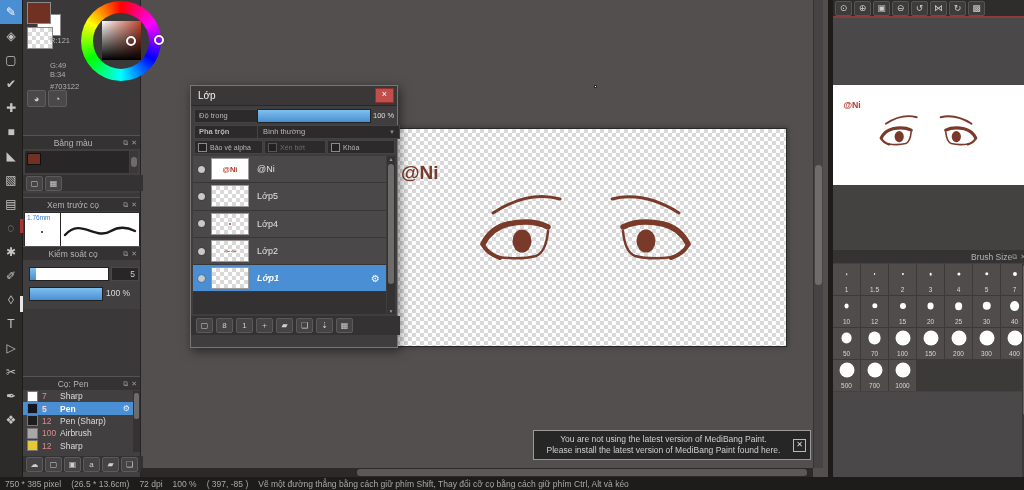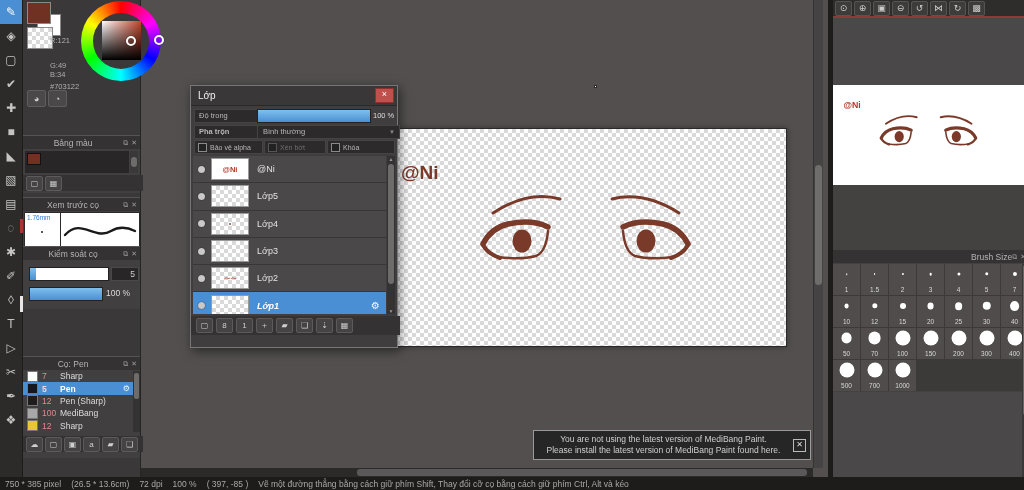--- a/index.html
+++ b/index.html
@@ -273,21 +273,21 @@
       <div class="slider" style="left:6px;top:20px;width:78px;">
         <div class="fill" style="width:8%;"></div>
       </div>
       <div class="val-box" style="left:88px;top:20px;width:20px;">5</div>
       <div class="slider" style="left:6px;top:40px;width:72px;background:none;border-color:#222;">
         <div class="fill" style="width:100%;"></div>
       </div>
       <div class="pct" style="left:83px;top:39px;">100 %</div>
     </div>
 
-    <div class="panel" style="top:356px;height:101px;">
+    <div class="panel" style="top:376px;height:101px;">
       <div class="panel-title">
         <span class="t">Cọ: Pen</span>
         <span class="ic">⧉</span>
         <span class="ic">✕</span>
       </div>
       <div id="brush-rows" style="width:110px;">
           <div class="brush-row">
             <span class="sw" style="background: rgb(255, 255, 255);"></span>
             <span class="num">7</span>
             <span class="nm">Sharp</span>
@@ -299,21 +299,21 @@
             <span class="gear">⚙</span>
           </div>
           <div class="brush-row">
             <span class="sw" style="background: rgb(29, 29, 29);"></span>
             <span class="num">12</span>
             <span class="nm">Pen (Sharp)</span>
           </div>
           <div class="brush-row">
             <span class="sw" style="background: rgb(168, 168, 168);"></span>
             <span class="num">100</span>
-            <span class="nm">MediBang</span>
+            <span class="nm">Airbrush</span>
           </div>
           <div class="brush-row">
             <span class="sw" style="background: rgb(232, 200, 50);"></span>
             <span class="num">12</span>
             <span class="nm">Sharp</span>
           </div>
         </div>
       <div id="brush-scroll">
           <div class="thumb"></div>
         </div>
@@ -393,25 +393,20 @@
         </div>
         <div class="layer-row">
           <span class="dot"></span>
           <span class="thumb checker">
             <span class="thumb-dot"></span>
           </span>
           <span class="nm">Lớp4</span>
         </div>
         <div class="layer-row">
           <span class="dot"></span>
-          <span class="thumb checker"></span>
-          <span class="nm">Lớp3</span>
-        </div>
-        <div class="layer-row">
-          <span class="dot"></span>
           <span class="thumb checker">
             <span class="thumb-mark">∼∼</span>
           </span>
           <span class="nm">Lớp2</span>
         </div>
         <div class="layer-row sel">
           <span class="dot"></span>
           <span class="thumb checker"></span>
           <span class="nm">Lớp1</span>
           <span class="gear">⚙</span>

